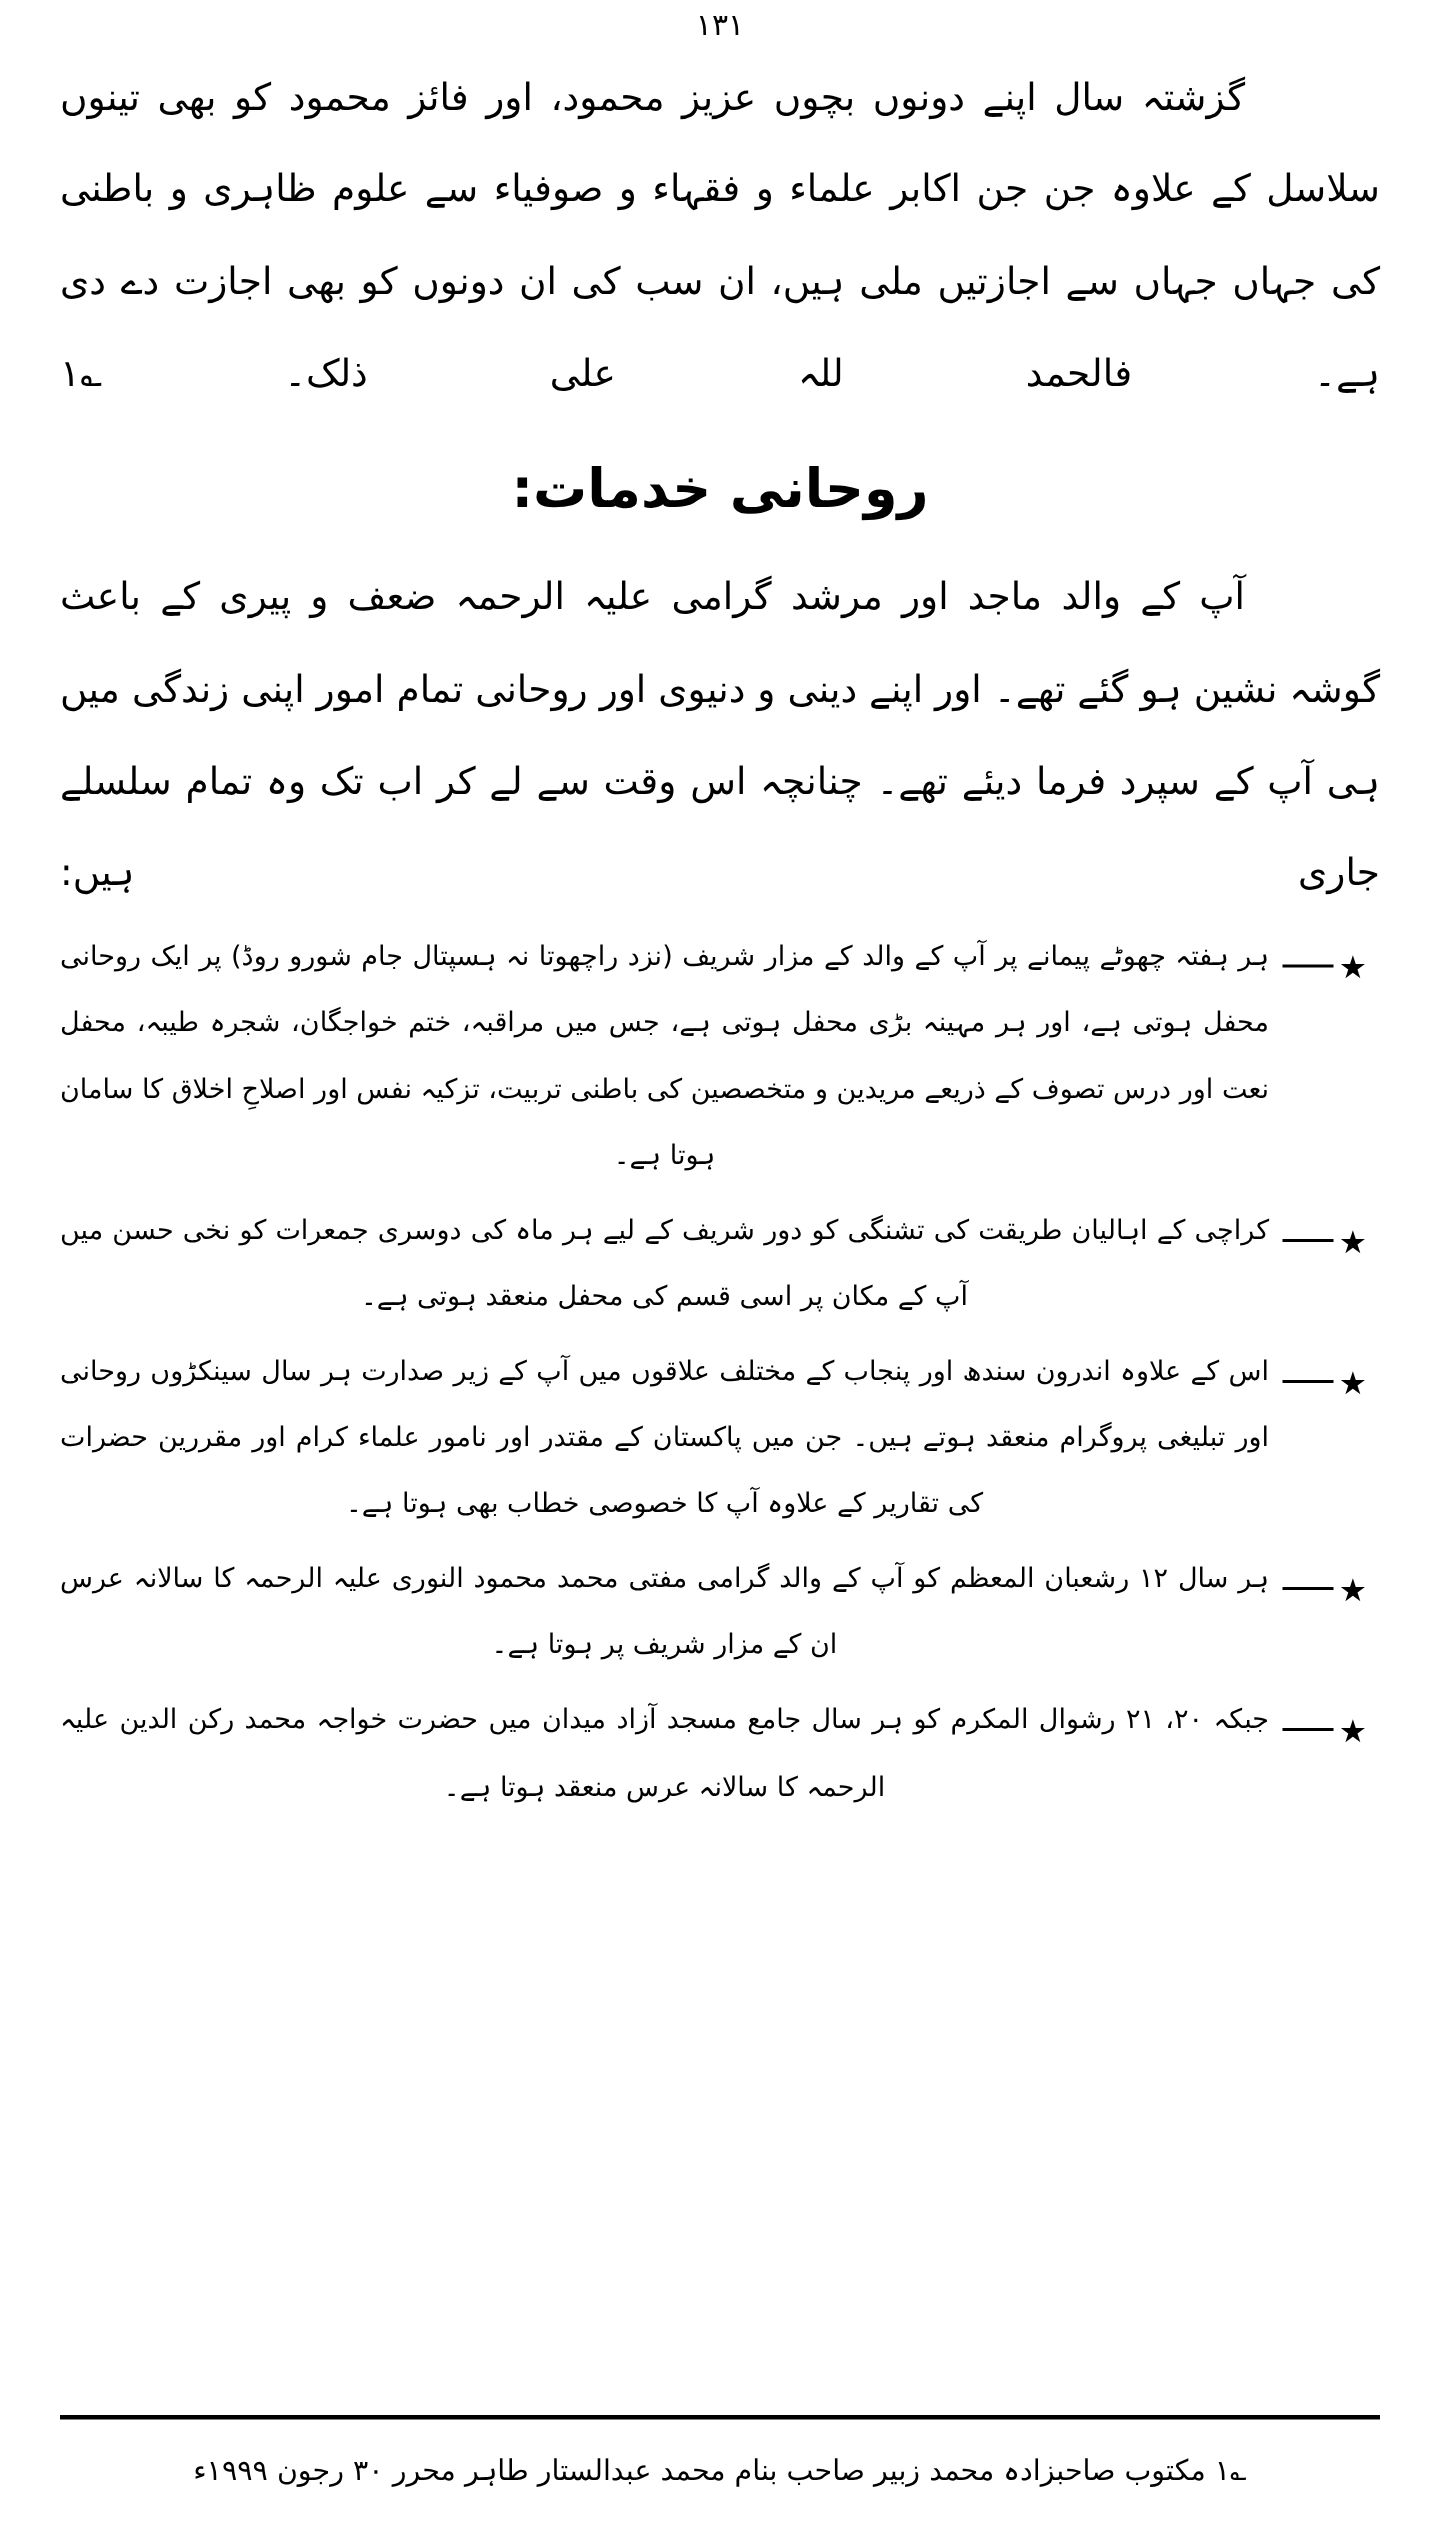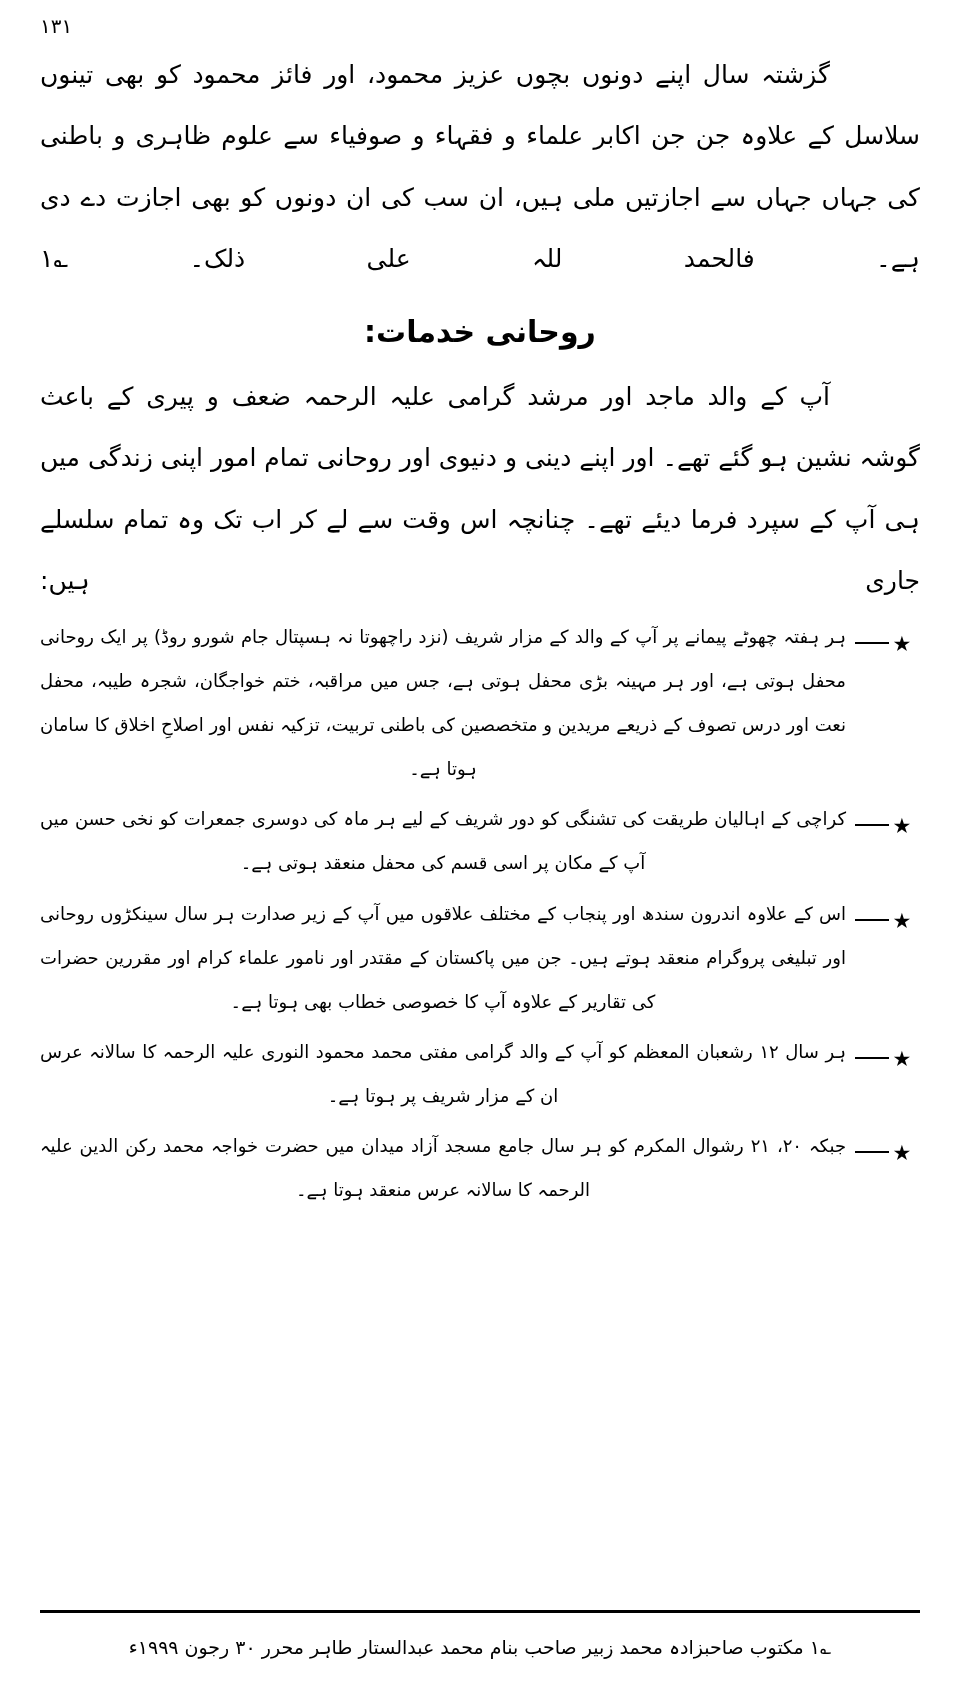--- a/index.html
+++ b/index.html
@@ -16,24 +16,24 @@
   }
   .page {
     position: relative;
     width: 960px;
     height: 1685px;
     background: #ffffff;
     box-sizing: border-box;
     padding: 0 40px;
   }
   .page-number {
-    text-align: left;
+    text-align: center;
     font-size: 20px;
     letter-spacing: 1px;
-    padding-top: 14px;
+    padding-top: 4px;
     padding-bottom: 6px;
     font-family: "DejaVu Sans", sans-serif;
   }
   .body-text {
     font-size: 25px;
     line-height: 2.45;
     text-align: justify;
     text-align-last: center;
     font-family: "DejaVu Sans", sans-serif;
     letter-spacing: 0px;
@@ -41,21 +41,21 @@
   p.para {
     margin: 0 0 4px 0;
     text-indent: 0;
   }
   p.para.indented {
     text-indent: 90px;
     text-align: justify;
     text-align-last: justify;
   }
   .heading {
-    font-size: 30px;
+    font-size: 36px;
     font-weight: bold;
     margin: 14px 0 6px 0;
     text-align: right;
     line-height: 1.9;
   }
   .bullet-list {
     margin: 0;
     padding: 0;
     list-style: none;
   }

